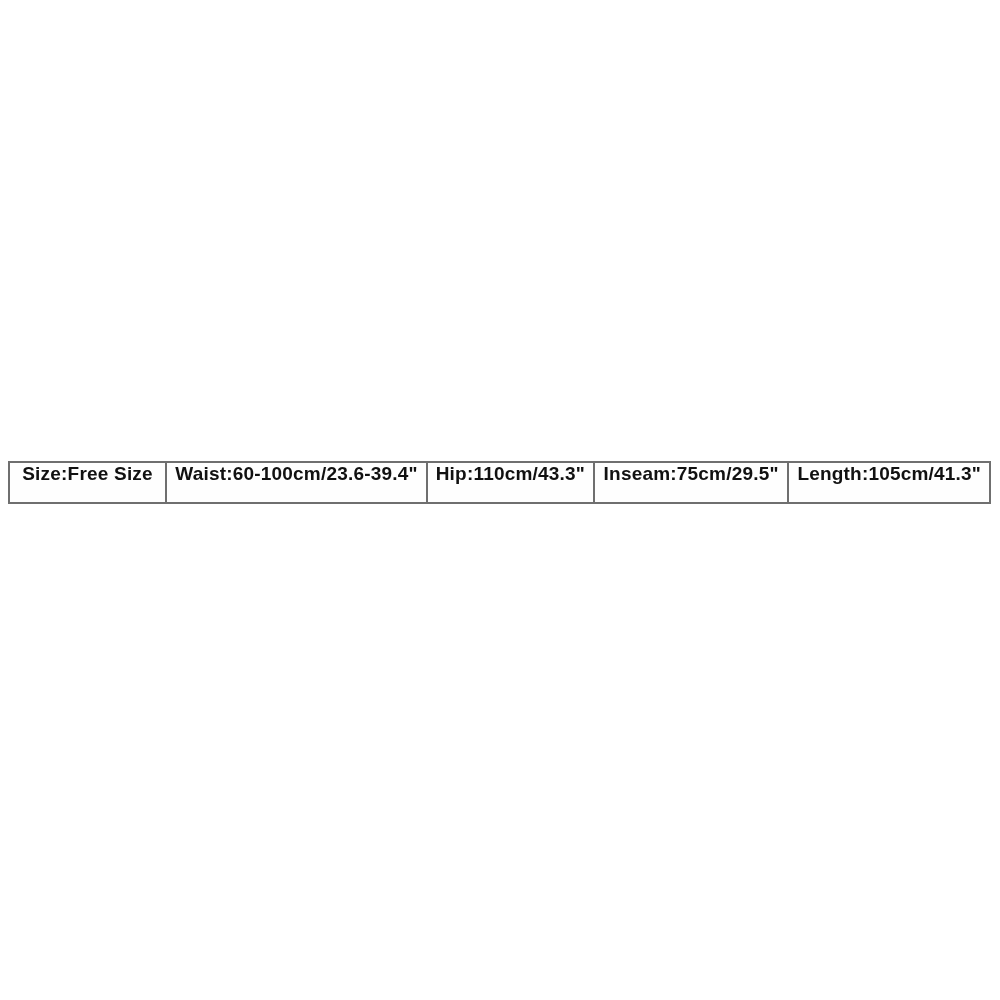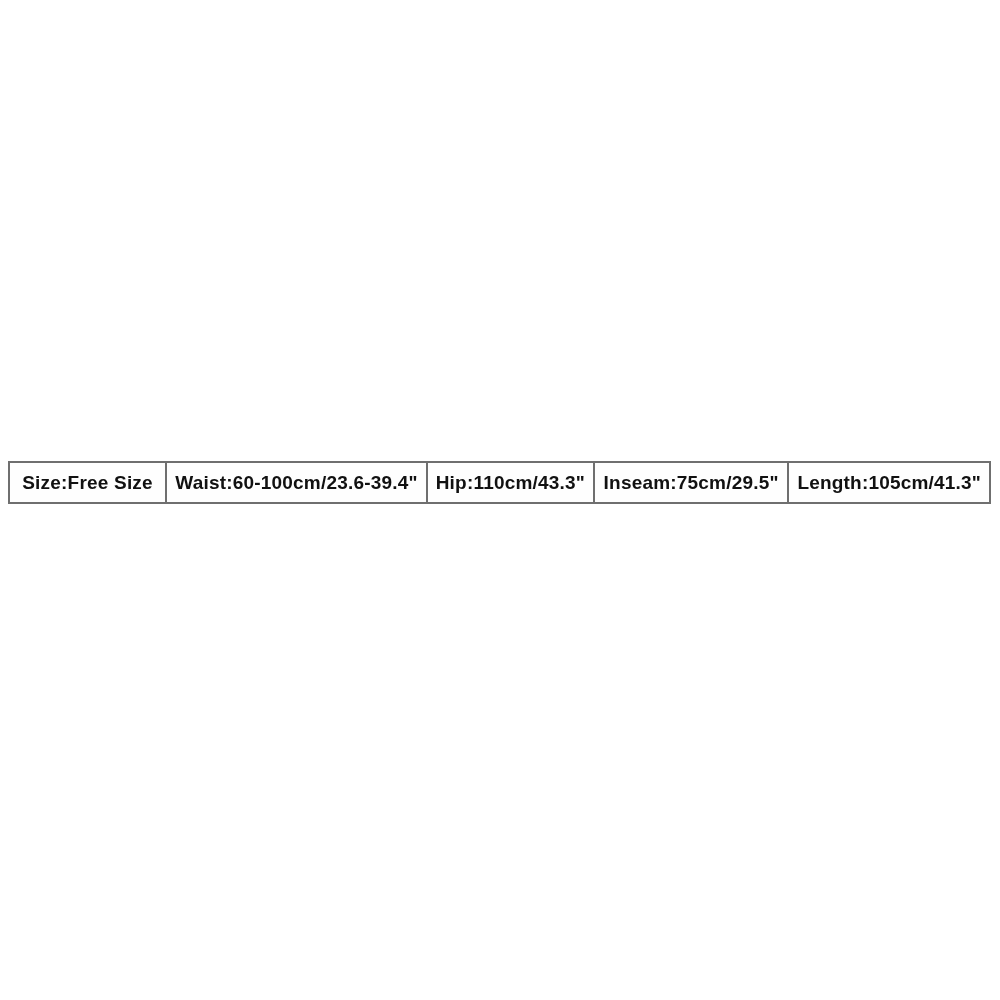--- a/index.html
+++ b/index.html
@@ -23,21 +23,21 @@
     box-sizing: border-box;
     border: 2px solid #6f6f6f;
     background: #fefefe;
     display: flex;
     flex-direction: row;
     align-items: stretch;
   }
   .size-cell {
     box-sizing: border-box;
     display: flex;
-    align-items: center;
+    align-items: flex-start;
     justify-content: center;
     white-space: nowrap;
     overflow: hidden;
   }
   .size-cell + .size-cell {
     border-left: 2px solid #6f6f6f;
   }
   .size-cell span {
     font-size: 19px;
     font-weight: 700;

